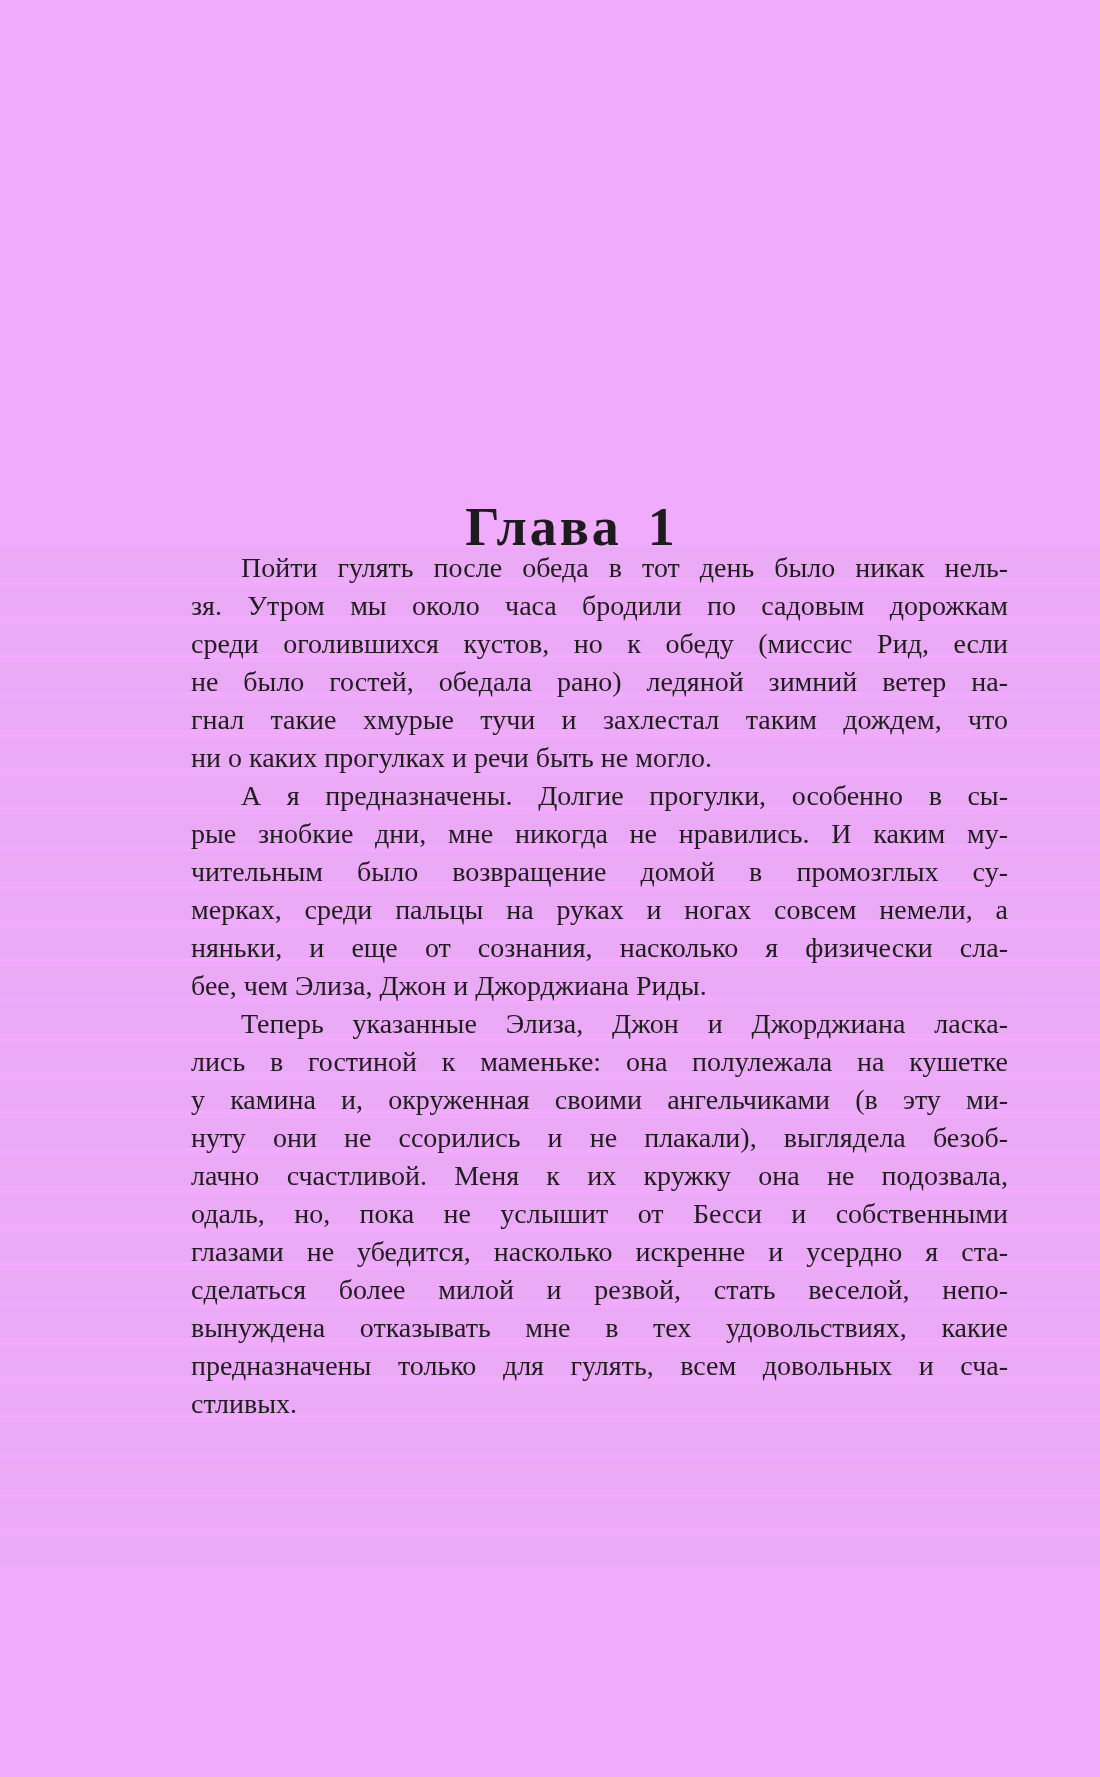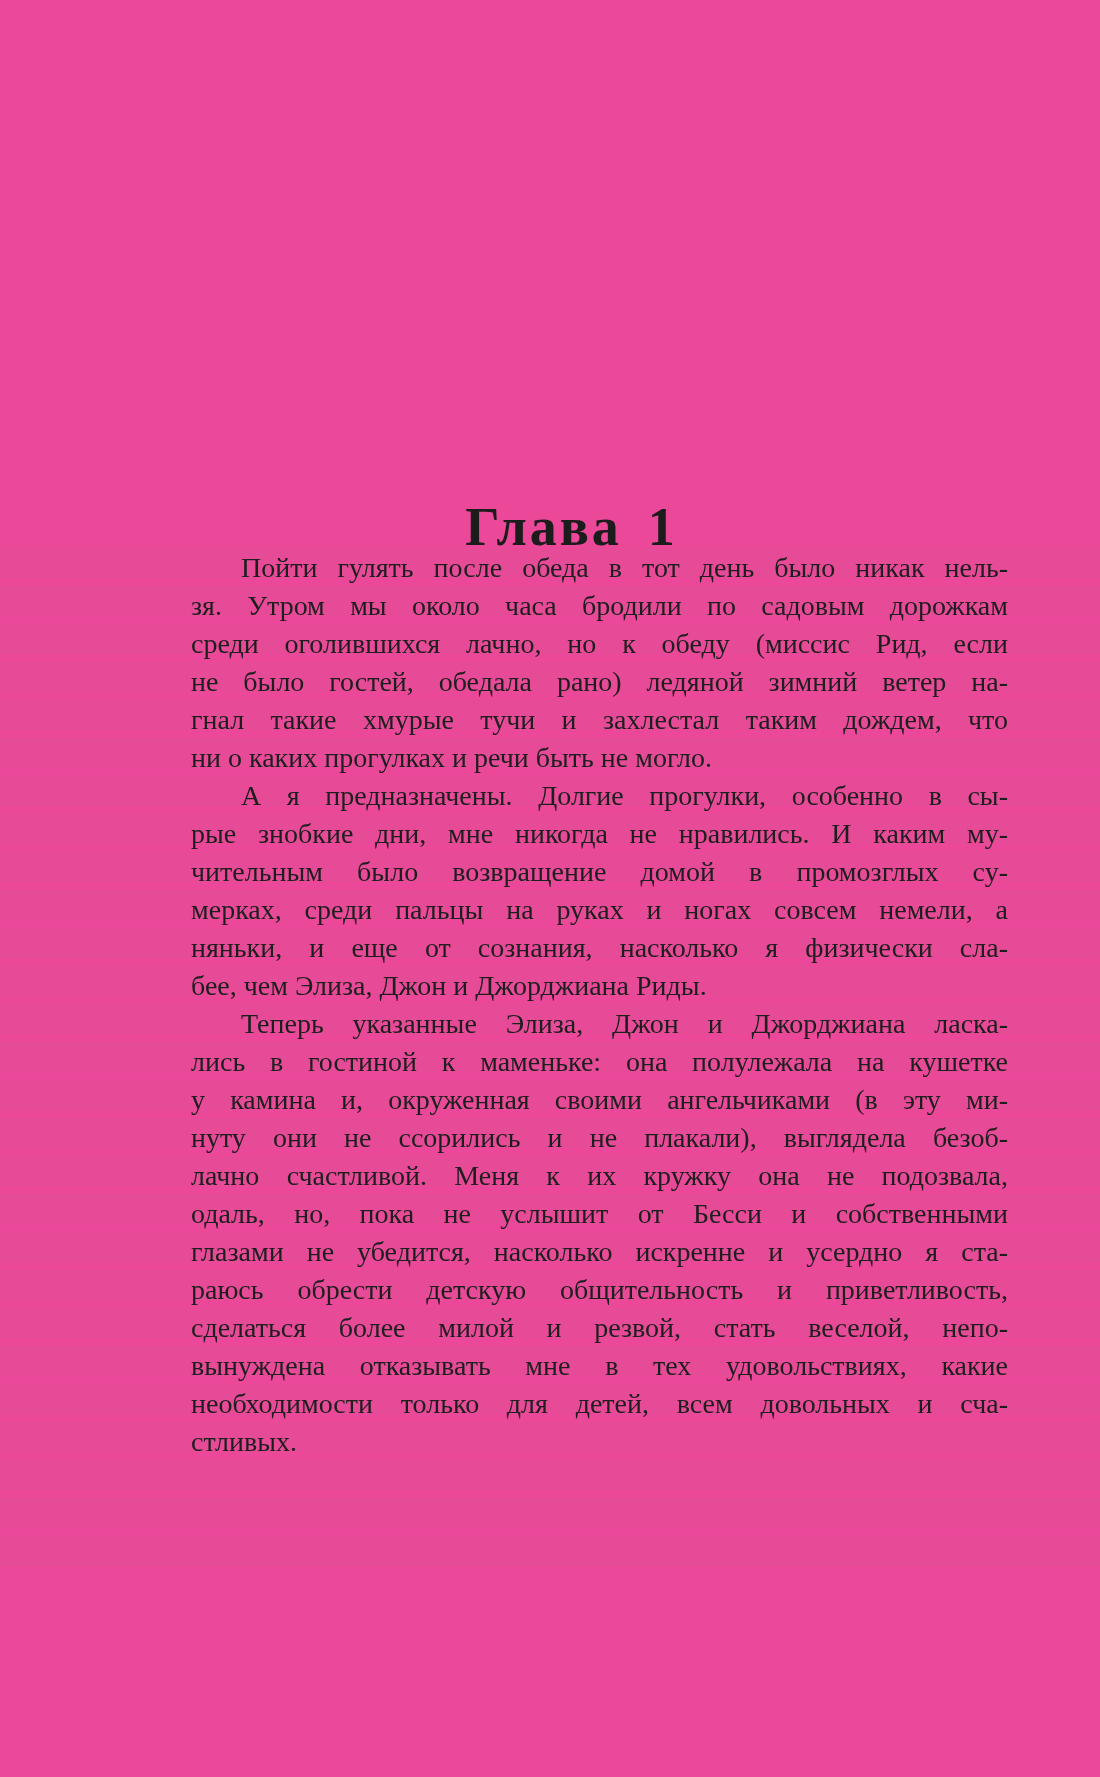--- a/index.html
+++ b/index.html
@@ -4,21 +4,21 @@
 <style>
   html, body {
     margin: 0;
     padding: 0;
     background: #fcfcfb;
   }
   .page {
     position: relative;
     width: 1100px;
     height: 1777px;
-    background: #ec4899;
+    background: #f0abfc;
     font-family: "Liberation Serif", "DejaVu Serif", serif;
     color: #1e1e1e;
     overflow: hidden;
   }
   
   .scan-bands {
     position: absolute;
     left: 0;
     top: 548px;
     width: 100%;
@@ -71,21 +71,21 @@
 <div class="page">
   <div class="scan-bands"></div>
 
   <h1 class="chapter-title"><span>Глава</span><span class="num">1</span></h1>
 
   <div class="body-text">
 
     <div class="paragraph">
       <div class="line first">Пойти гулять после обеда в тот день было никак нель-</div>
       <div class="line">зя. Утром мы около часа бродили по садовым дорожкам</div>
-      <div class="line">среди оголившихся лачно, но к обеду (миссис Рид, если</div>
+      <div class="line">среди оголившихся кустов, но к обеду (миссис Рид, если</div>
       <div class="line">не было гостей, обедала рано) ледяной зимний ветер на-</div>
       <div class="line">гнал такие хмурые тучи и захлестал таким дождем, что</div>
       <div class="line last">ни о каких прогулках и речи быть не могло.</div>
     </div>
 
     <div class="paragraph">
       <div class="line first">А я предназначены. Долгие прогулки, особенно в сы-</div>
       <div class="line">рые знобкие дни, мне никогда не нравились. И каким му-</div>
       <div class="line">чительным было возвращение домой в промозглых су-</div>
       <div class="line">мерках, среди пальцы на руках и ногах совсем немели, а</div>
@@ -94,21 +94,20 @@
     </div>
 
     <div class="paragraph">
       <div class="line first">Теперь указанные Элиза, Джон и Джорджиана ласка-</div>
       <div class="line">лись в гостиной к маменьке: она полулежала на кушетке</div>
       <div class="line">у камина и, окруженная своими ангельчиками (в эту ми-</div>
       <div class="line">нуту они не ссорились и не плакали), выглядела безоб-</div>
       <div class="line">лачно счастливой. Меня к их кружку она не подозвала,</div>
       <div class="line">одаль, но, пока не услышит от Бесси и собственными</div>
       <div class="line">глазами не убедится, насколько искренне и усердно я ста-</div>
-      <div class="line">раюсь обрести детскую общительность и приветливость,</div>
       <div class="line">сделаться более милой и резвой, стать веселой, непо-</div>
       <div class="line">вынуждена отказывать мне в тех удовольствиях, какие</div>
-      <div class="line">необходимости только для детей, всем довольных и сча-</div>
+      <div class="line">предназначены только для гулять, всем довольных и сча-</div>
       <div class="line last">стливых.</div>
     </div>
 
   </div>
 </div>
 
 </body></html>

